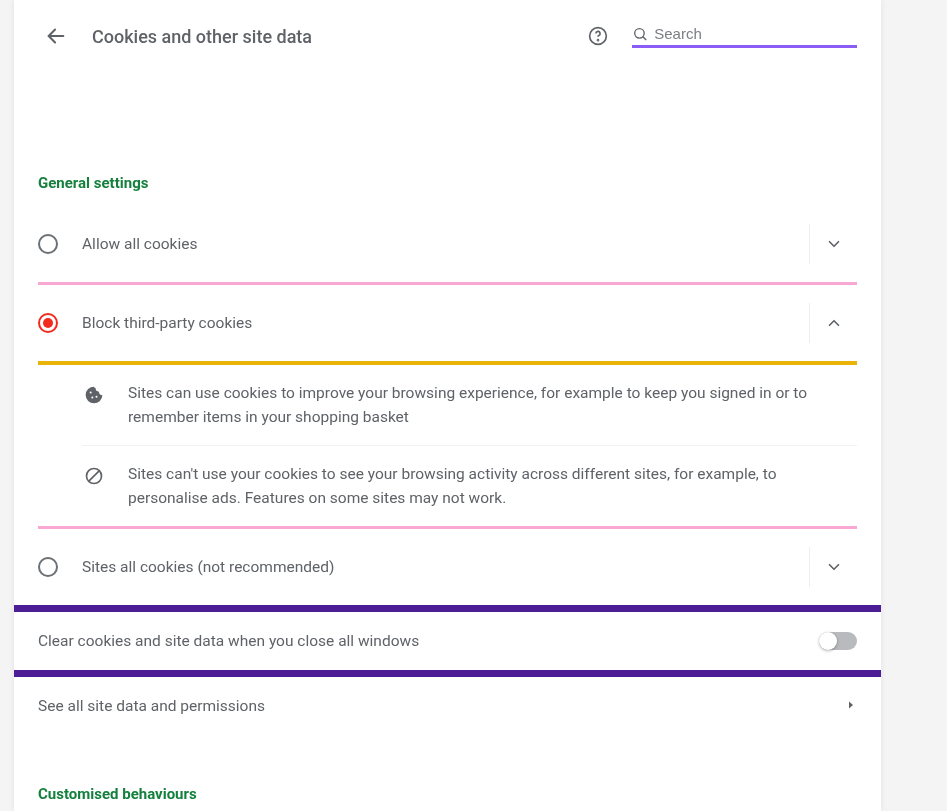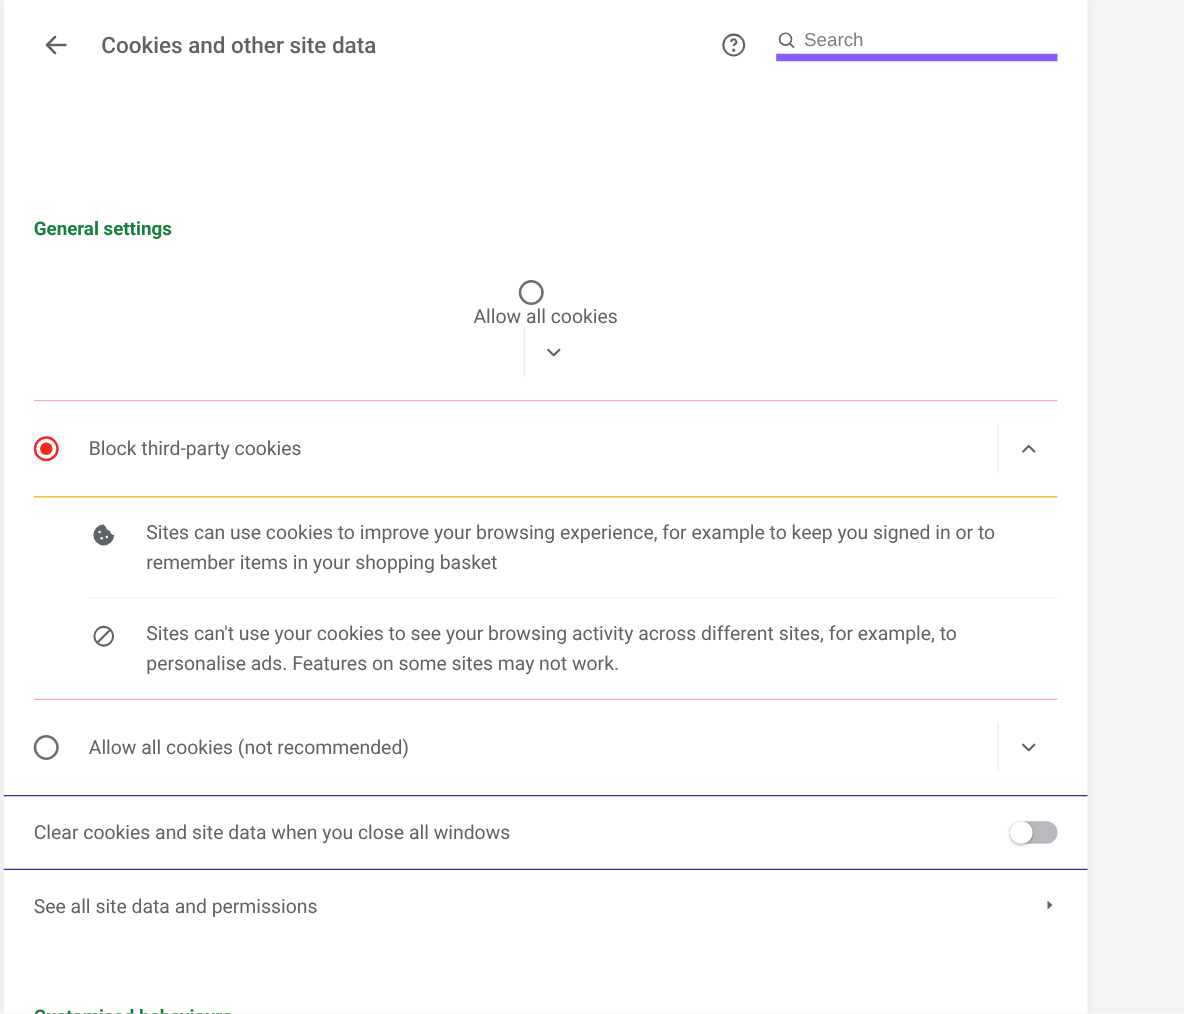--- a/index.html
+++ b/index.html
@@ -7,21 +7,21 @@
     font-family: -apple-system, BlinkMacSystemFont, "Segoe UI", Roboto, Arial, sans-serif;
     background: #f4f4f5;
     color: #5f6368;
     width: 947px;
     height: 811px;
     overflow: hidden;
   }
   .panel {
     background: #fff;
     width: 867px;
-    margin-left: 3px;
+    margin-left: 14px;
     height: 100%;
     box-shadow: 0 0 6px rgba(0,0,0,0.08);
   }
   .header {
     display: flex;
     align-items: center;
     padding: 18px 24px 0 24px;
     gap: 18px;
   }
   .back-btn {
@@ -38,21 +38,21 @@
     flex:1;
   }
   .help-btn {
     width:32px;height:32px;
     display:flex;align-items:center;justify-content:center;
     color:#5f6368;
     cursor:pointer;
   }
   .search-wrap {
     display:flex;align-items:center;
-    border-bottom:6px solid #8b5cf6;
+    border-bottom:3px solid #8b5cf6;
     width: 225px;
     padding-bottom: 2px;
     gap:6px;
     color:#5f6368;
   }
   .search-wrap input {
     border:none;outline:none;
     font-size:15px;
     color:#5f6368;
     width:100%;
@@ -68,23 +68,23 @@
     color:#15803d;
     padding: 120px 0 14px 0;
   }
   .section-title.second {
     padding-top: 50px;
   }
   .option-row {
     display:flex;
     align-items:center;
     padding: 18px 0;
-    border-top:1px solid #f9a8d4;
-  }
-  .option-row:first-of-type { border-top:none;flex-direction:column; }
+    border-top:3px solid #f9a8d4;
+  }
+  .option-row:first-of-type { border-top:none; }
   .radio-outer {
     width:20px;height:20px;
     border:2px solid #6b7075;
     border-radius:50%;
     display:flex;align-items:center;justify-content:center;
     margin-right: 24px;
     flex-shrink:0;
   }
   .radio-outer.selected {
     border-color:#f32a1e;
@@ -101,21 +101,21 @@
   .expand-btn {
     width:48px;height:40px;
     display:flex;align-items:center;justify-content:center;
     border-left:1px solid #eceef0;
     margin-left:12px;
     color:#5f6368;
     cursor:pointer;
   }
   .detail-block {
     padding-left: 44px;
-    border-top:1px solid #eab308;
+    border-top:4px solid #eab308;
   }
   .detail-row {
     display:flex;
     gap:22px;
     padding: 16px 0;
     align-items:flex-start;
   }
   .detail-row + .detail-row { border-top:1px solid #f1f2f3; }
   .detail-icon {
     width:24px;height:24px;
@@ -127,21 +127,21 @@
   .detail-text {
     font-size:15.5px;
     line-height:1.55;
     color:#5f6368;
     padding-right: 30px;
   }
   .full-row {
     display:flex;
     align-items:center;
     padding: 20px 24px;
-    border-top:1px solid #4c1d95;
+    border-top:7px solid #4c1d95;
     font-size:15.5px;
     color:#5f6368;
   }
   .full-row .label { flex:1; }
   .toggle {
     width:38px;height:18px;
     background:#b9babd;
     border-radius:10px;
     position:relative;
     cursor:pointer;
@@ -235,21 +235,21 @@
               <circle cx="12" cy="12" r="9"></circle>
               <line x1="5.5" y1="18.5" x2="18.5" y2="5.5"></line>
             </svg>
           </div>
           <div class="detail-text">Sites can't use your cookies to see your browsing activity across different sites, for example, to personalise ads. Features on some sites may not work.</div>
         </div>
       </div>
 
       <div class="option-row">
         <div class="radio-outer"></div>
-        <div class="option-label">Allow all cookies (not recommended)</div>
+        <div class="option-label">Sites all cookies (not recommended)</div>
         <div class="expand-btn">
           <svg width="18" height="18" viewBox="0 0 24 24" fill="none" stroke="currentColor" stroke-width="2.2" stroke-linecap="round" stroke-linejoin="round">
             <polyline points="6 9 12 15 18 9"></polyline>
           </svg>
         </div>
       </div>
 
     </div>
   </div>
 

